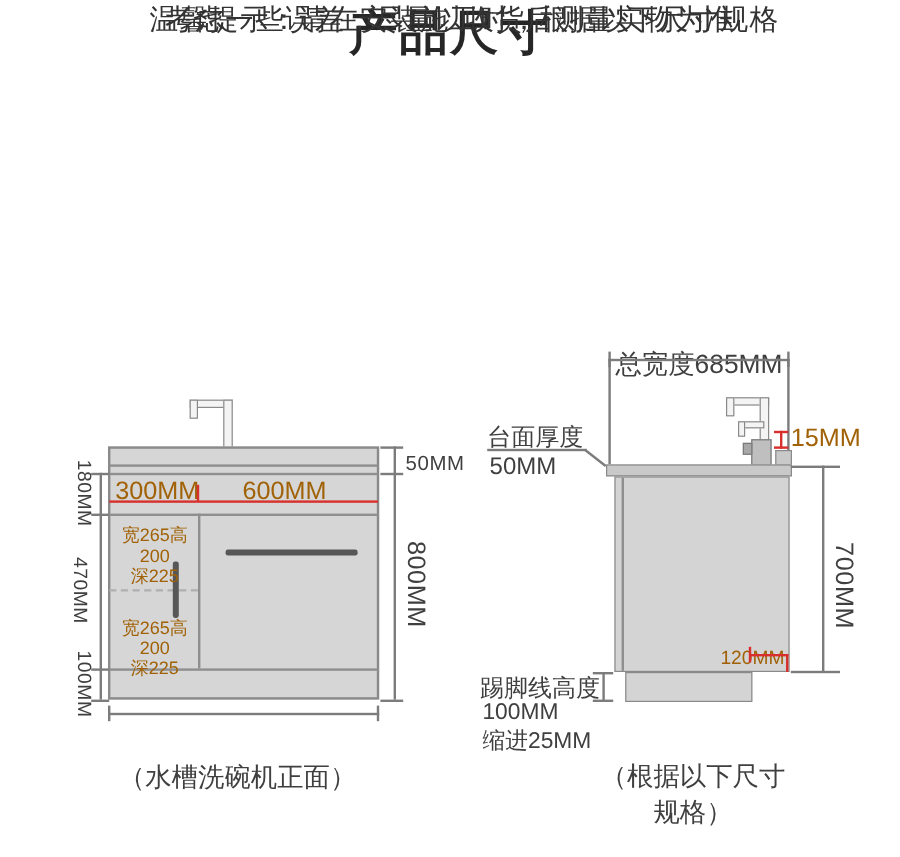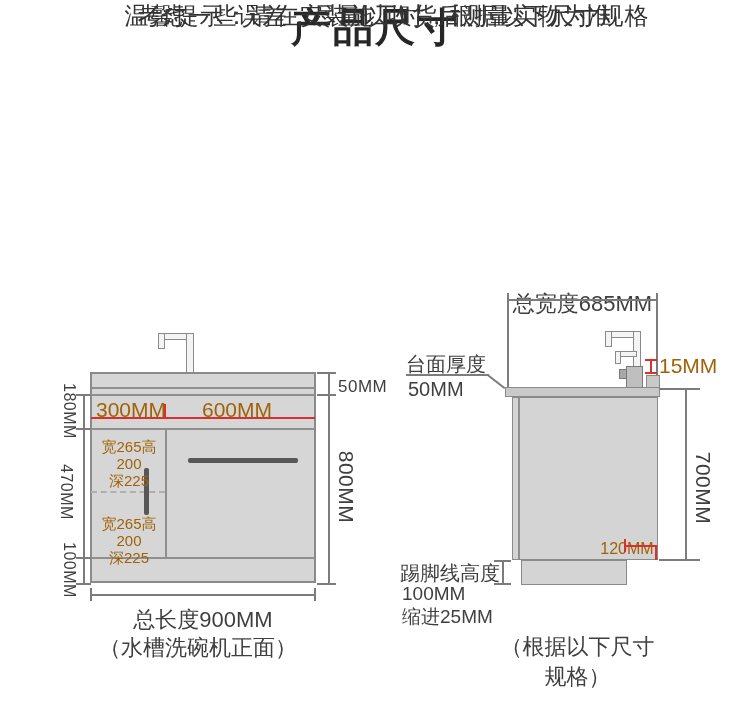--- a/index.html
+++ b/index.html
@@ -75,21 +75,20 @@
   <div class="dimv" style="left:328px;top:372px;height:211px;"></div>
   <div class="dimh" style="left:317px;top:372px;width:19px;"></div>
   <div class="dimh" style="left:317px;top:394px;width:19px;"></div>
   <div class="dimh" style="left:317px;top:583px;width:19px;"></div>
   <div class="abs dimtext" style="left:338px;top:377px;font-size:17px;">50MM</div>
   <div class="rot dimtext" style="left:346px;top:487px;font-size:21px;">800MM</div>
 
   <div class="dimh" style="left:90px;top:594px;width:226px;"></div>
   <div class="dimv" style="left:90px;top:588px;height:13px;"></div>
   <div class="dimv" style="left:314px;top:588px;height:13px;"></div>
-  <div class="abs ctr" style="left:90px;top:605px;width:226px;font-size:22px;">总长度900MM</div>
   <div class="abs ctr caption" style="left:85px;top:633px;width:226px;font-size:22px;">（水槽洗碗机正面）</div>
 
   <div class="abs ctr" style="left:505px;top:277px;width:155px;font-size:22px;margin-top:12px;">总宽度685MM</div>
   <div class="dimh" style="left:507px;top:299px;width:151px;"></div>
   <div class="dimv" style="left:507px;top:293px;height:13px;"></div>
   <div class="dimv" style="left:656px;top:293px;height:13px;"></div>
   <div class="dimv" style="left:507px;top:299px;height:88px;"></div>
   <div class="dimv" style="left:656px;top:299px;height:76px;"></div>
 
   <div class="pipe" style="left:605px;top:331px;width:36px;height:7px;"></div>

